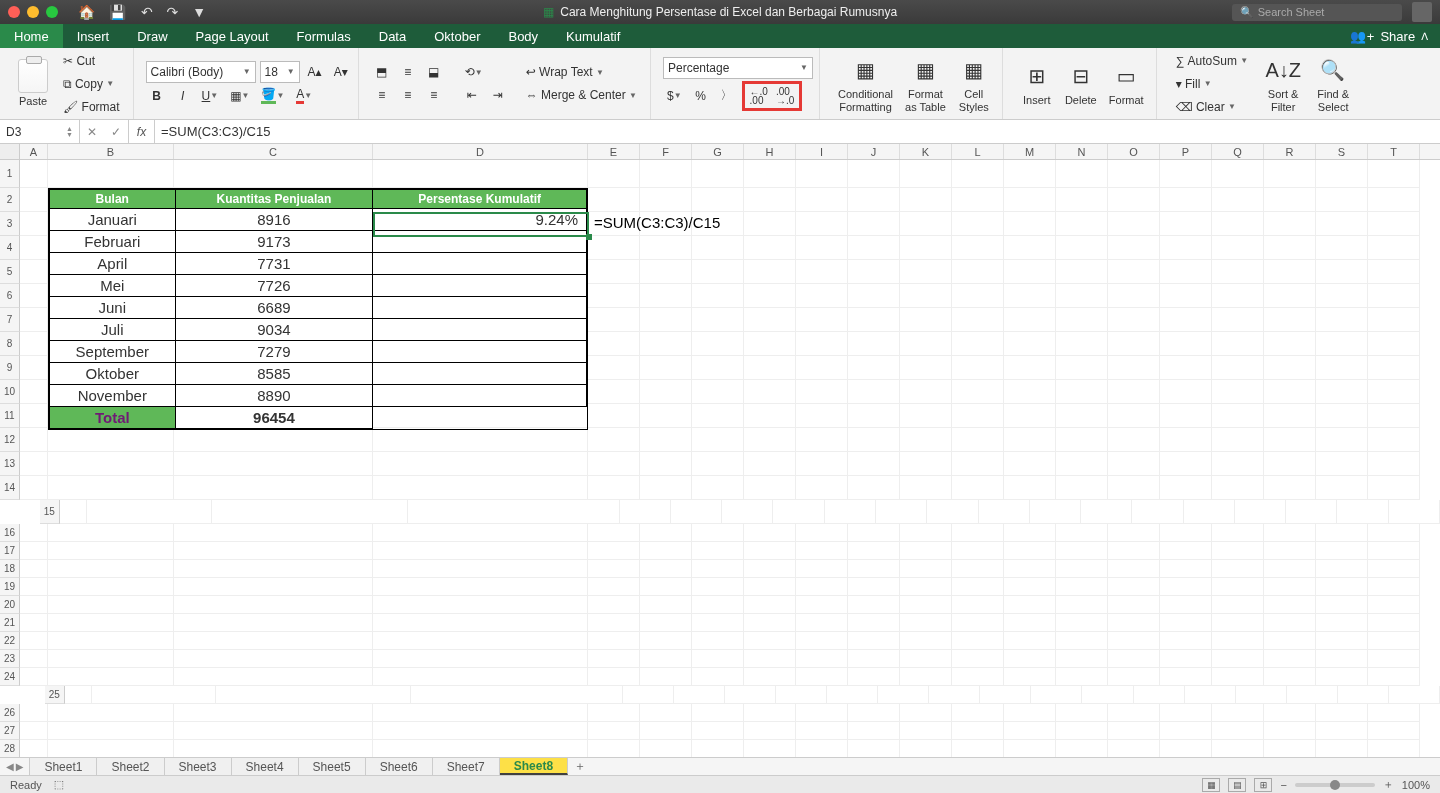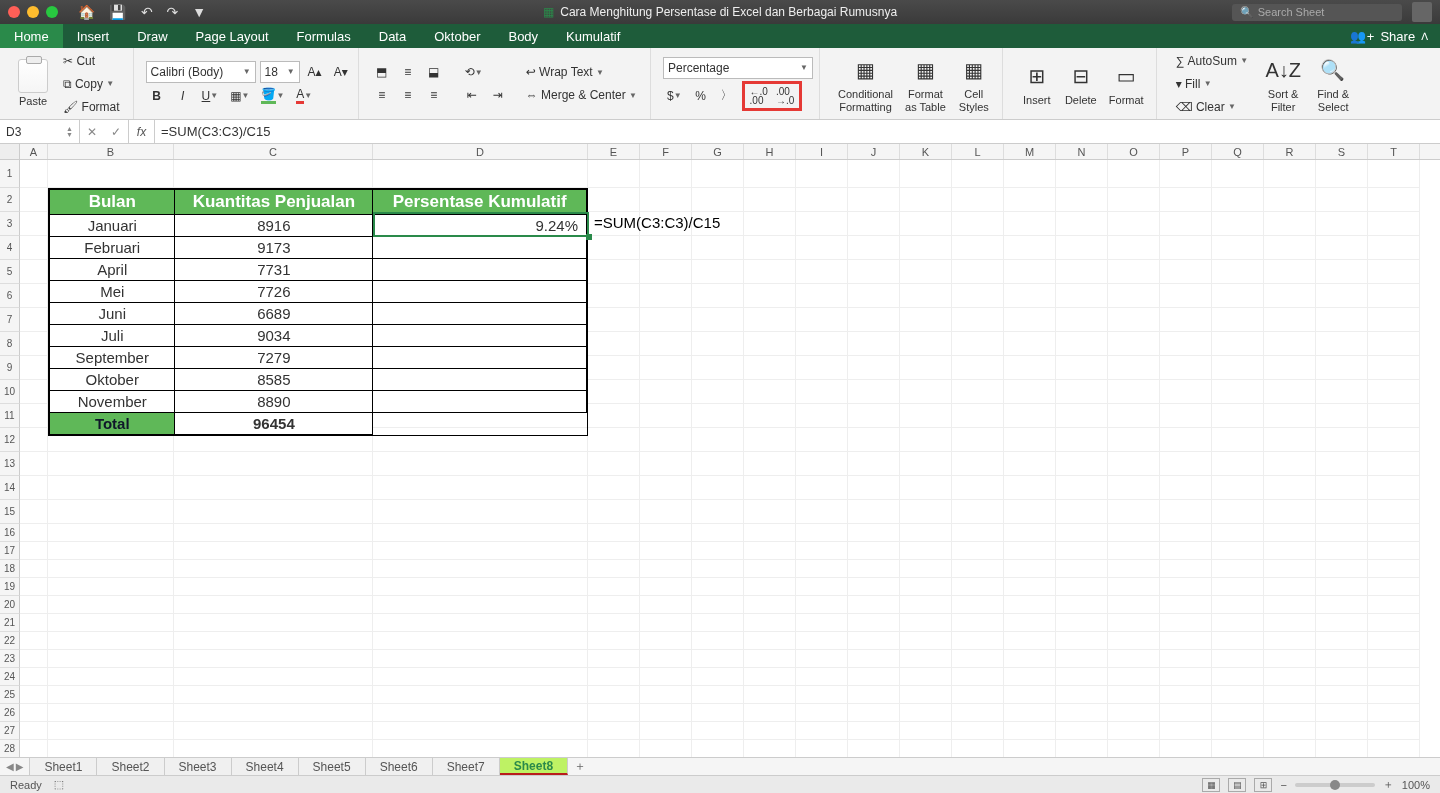--- a/index.html
+++ b/index.html
@@ -56,35 +56,35 @@
 .corner{width:20px;border-right:1px solid #ccc;background:#eee;}
 .ch{border-right:1px solid #ddd;text-align:center;font-size:11px;color:#555;display:flex;align-items:center;justify-content:center;}
 .rowsarea{position:absolute;top:16px;left:0;right:0;bottom:0;}
 .gridrow{display:flex;height:18px;}
 .rh{width:20px;background:#f5f5f5;border-right:1px solid #ccc;border-bottom:1px solid #ddd;text-align:center;font-size:10px;color:#555;display:flex;align-items:center;justify-content:center;}
 .cell{border-right:1px solid #eee;border-bottom:1px solid #eee;height:100%;}
 
 
 .datatable{position:absolute; border:1px solid #000;}
 .datatable table{border-collapse:collapse;width:100%;}
-.datatable th{background:#5fb858;color:#fff;font-weight:bold;border:1px solid #000;padding:2px 16px;font-size:17px;}
+.datatable th{background:#5fb858;color:#fff;font-weight:bold;border:1px solid #000;padding:2px 16px;font-size:12px;}
 .datatable td{border:1px solid #000;padding:2px 8px;text-align:center;font-size:15px;background:#fff;}
-.datatable .total td:first-child{background:#5fb858;color:#0f172a;font-weight:bold;}
+.datatable .total td:first-child{background:#5fb858;color:#701a75;font-weight:bold;}
 .datatable .total td:nth-child(2){font-weight:bold;}
 .datatable .pcell{text-align:right;}
 .activecell-border{position:absolute;border:2px solid #2a8a4a;pointer-events:none;}
 .activecell-handle{position:absolute;width:6px;height:6px;background:#2a8a4a;}
 .overlayformula{position:absolute;font-size:15px;color:#000;}
 
 
 .sheettabs{position:absolute;bottom:18px;left:0;right:0;height:18px;background:#f5f5f5;border-top:1px solid #ccc;display:flex;align-items:stretch;}
 .stnav{display:flex;align-items:center;gap:2px;padding:0 6px;border-right:1px solid #ccc;}
 .stnav span{color:#888;font-size:10px;cursor:pointer;}
 .stab{padding:0 14px;border-right:1px solid #ccc;display:flex;align-items:center;font-size:12px;color:#555;background:#f0f0f0;cursor:pointer;}
-.stab.active{background:#bef264;color:#2a8a4a;font-weight:bold;border-bottom:2px solid #b91c1c;}
+.stab.active{background:#fde047;color:#2a8a4a;font-weight:bold;border-bottom:2px solid #404040;}
 .addsheet{width:24px;display:flex;align-items:center;justify-content:center;color:#666;cursor:pointer;}
 
 
 .status{position:absolute;bottom:0;left:0;right:0;height:18px;background:#eaeaea;border-top:1px solid #ccc;display:flex;align-items:center;padding:0 10px;font-size:11px;color:#555;}
 .status .srt{margin-left:auto;display:flex;align-items:center;gap:8px;}
 .zoomslider{width:80px;height:4px;background:#ccc;border-radius:2px;position:relative;}
 .zoomslider .zknob{position:absolute;left:50%;top:-3px;width:10px;height:10px;border-radius:50%;background:#888;transform:translateX(-50%);}
 .viewbtn{width:18px;height:14px;border:1px solid #aaa;display:flex;align-items:center;justify-content:center;font-size:9px;}
 
 
@@ -661,21 +661,21 @@
         <div class="cell" style="width: 52px;"></div>
         <div class="cell" style="width: 52px;"></div>
         <div class="cell" style="width: 52px;"></div>
         <div class="cell" style="width: 52px;"></div>
         <div class="cell" style="width: 52px;"></div>
         <div class="cell" style="width: 52px;"></div>
         <div class="cell" style="width: 52px;"></div>
         <div class="cell" style="width: 52px;"></div>
         <div class="cell" style="width: 52px;"></div>
       </div>
-      <div class="gridrow" style="height: 24px;">
+      <div class="gridrow" style="height: 24px; padding-left: 40px;">
         <div class="rh">15</div>
         <div class="cell" style="width: 28px;"></div>
         <div class="cell" style="width: 126px;"></div>
         <div class="cell" style="width: 199px;"></div>
         <div class="cell" style="width: 215px;"></div>
         <div class="cell" style="width: 52px;"></div>
         <div class="cell" style="width: 52px;"></div>
         <div class="cell" style="width: 52px;"></div>
         <div class="cell" style="width: 52px;"></div>
         <div class="cell" style="width: 52px;"></div>
@@ -891,21 +891,21 @@
         <div class="cell" style="width: 52px;"></div>
         <div class="cell" style="width: 52px;"></div>
         <div class="cell" style="width: 52px;"></div>
         <div class="cell" style="width: 52px;"></div>
         <div class="cell" style="width: 52px;"></div>
         <div class="cell" style="width: 52px;"></div>
         <div class="cell" style="width: 52px;"></div>
         <div class="cell" style="width: 52px;"></div>
         <div class="cell" style="width: 52px;"></div>
       </div>
-      <div class="gridrow" style="height: 18px;">
+      <div class="gridrow" style="height: 18px; margin-left: 45px;">
         <div class="rh">25</div>
         <div class="cell" style="width: 28px;"></div>
         <div class="cell" style="width: 126px;"></div>
         <div class="cell" style="width: 199px;"></div>
         <div class="cell" style="width: 215px;"></div>
         <div class="cell" style="width: 52px;"></div>
         <div class="cell" style="width: 52px;"></div>
         <div class="cell" style="width: 52px;"></div>
         <div class="cell" style="width: 52px;"></div>
         <div class="cell" style="width: 52px;"></div>

